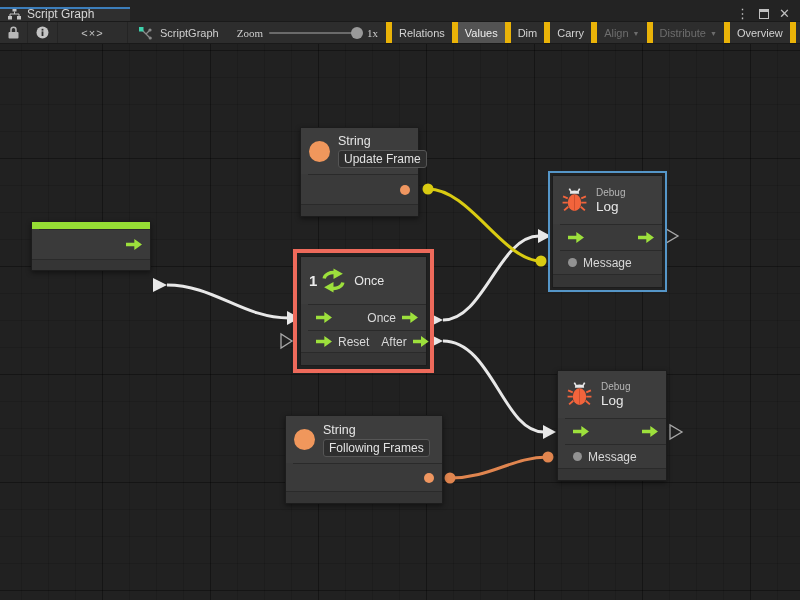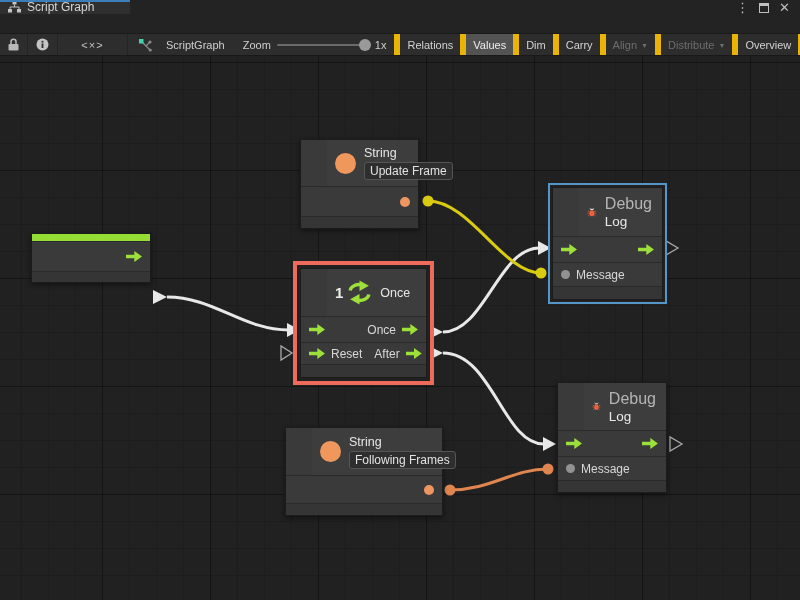--- a/index.html
+++ b/index.html
@@ -1,39 +1,39 @@
 <!DOCTYPE html>
 <html><head>
 <meta charset="utf-8">
 <style>
   * { margin:0; padding:0; box-sizing:border-box; }
   html,body { width:800px; height:600px; overflow:hidden; background:#191919;
     font-family:"Liberation Sans", sans-serif; }
   .app { position:relative; width:800px; height:600px; background:#202020; }
 
   
-  .tabbar { position:relative; height:34px; background:#232323; display:flex;
-    align-items:flex-start; border-bottom:1px solid #1a1a1a; }
+  .tabbar { position:relative; height:22px; background:#232323; display:flex;
+    align-items:flex-end; border-bottom:1px solid #1a1a1a; }
   .tab { position:relative; display:flex; align-items:center; gap:6px;
     padding:0 14px 0 8px; background:#2f2f2f; color:#d6d6d6; font-size:12px;
     min-width:130px; }
   .tab-accent { position:absolute; top:0; left:0; right:0; height:2px; background:#3c7ebb; }
   .win-controls { margin-left:auto; display:flex; align-items:center; gap:10px;
     padding-right:10px; color:#bfbfbf; }
   .win-controls .glyph { font-size:13px; cursor:default; }
   .maxbox { width:10px; height:10px; border:1.5px solid #bfbfbf; border-top-width:3px; }
 
   
   .toolbar { height:22px; background:#2d2d2d; display:flex; align-items:stretch;
     border-bottom:1px solid #191919; font-size:11px; color:#cfcfcf; }
   .tb-cell { display:flex; align-items:center; justify-content:center;
     padding:0 8px; border-right:1px solid #242424; }
   .code-text { font-size:11px; color:#c3c3c3; letter-spacing:1px; }
-  .tb-graphname { display:flex; align-items:center; gap:14px; padding:0 10px; }
-  .zoom-wrap { display:flex; align-items:center; gap:6px; padding:0 8px; }
+  .tb-graphname { display:flex; align-items:center; gap:8px; padding:0 10px; }
+  .zoom-wrap { display:flex; align-items:center; gap:6px; padding:0 8px;font-family:Liberation Serif, serif; }
   .zoom-track { position:relative; width:92px; height:2px; background:#6b6b6b; border-radius:1px; }
   .zoom-knob { position:absolute; right:-2px; top:-5px; width:12px; height:12px;
     border-radius:50%; background:#9a9a9a; }
   .tb-buttons { margin-left:auto; display:flex; align-items:stretch; }
   .tb-btn { display:flex; align-items:center; gap:4px; padding:0 7px;
     border-left:6px solid #eab308; color:#d2d2d2; cursor:default; white-space:nowrap; }
   .tb-btn.active { background:#535353; color:#efefef; }
   .tb-btn.disabled { color:#6d6d6d;align-items:center; }
   .dd { font-size:7px; transform:translateY(1px); }
 
@@ -48,27 +48,27 @@
     background-position:-6px 6px; }
   .wires { position:absolute; inset:0; pointer-events:none; }
 
   
   .node { position:absolute; background:#3a3a3a; border:1px solid #1c1c1c;
     box-shadow:0 2px 5px rgba(0,0,0,0.45); color:#dcdcdc; }
   .node.selected { box-shadow:0 0 0 3px #212121, 0 0 0 7px #ee6a5b; }
   .node.focused  { box-shadow:0 0 0 2px #212121, 0 0 0 4px #5596c8; }
   .node-accent { height:7px; background:#95dd34; }
   .node-header { display:flex; align-items:center; gap:8px; padding:4px 10px 4px 8px;
-    background:#3d3d3d;margin-left:26px; }
+    background:#3d3d3d; }
   .node-title { font-size:12.5px; color:#e6e6e6; }
   .node-sub { font-size:10px; color:#aeaeae; margin-top:1px; }
-  .node-kind { font-size:16px; color:#b5b5b5; }
+  .node-kind { font-size:10px; color:#b5b5b5; }
   .node-big { font-size:13.5px; color:#e8e8e8; margin-top:1px; }
   .node-row { display:flex; align-items:center; gap:6px; padding:0 8px;
-    background:#3a3a3a; border-top:1px solid #2a2a2a; }
+    background:#3a3a3a; border-top:1px solid #2a2a2a;margin-left:7px; }
   .node-footer { background:#353535; border-top:1px solid #2a2a2a; }
   .spacer { flex:1; }
   .port-label { font-size:12px; color:#d8d8d8; }
   .flow-arrow { width:16px; height:11px; background:#9de03c; flex:0 0 auto;
     clip-path:polygon(0 33%,52% 33%,52% 0,100% 50%,52% 100%,52% 67%,0 67%); }
   .dot-gray { width:9px; height:9px; border-radius:50%; background:#929292; flex:0 0 auto; }
   .dot-orange { width:10px; height:10px; border-radius:50%; background:#ef9660; flex:0 0 auto; }
   .circle-icon { width:21px; height:21px; border-radius:50%; background:#f0975c; flex:0 0 auto; }
   .string-box { margin-top:2px; display:inline-block; background:#2e2e2e;
     border:1px solid #555; border-radius:3px; padding:0 5px; font-size:12px;

